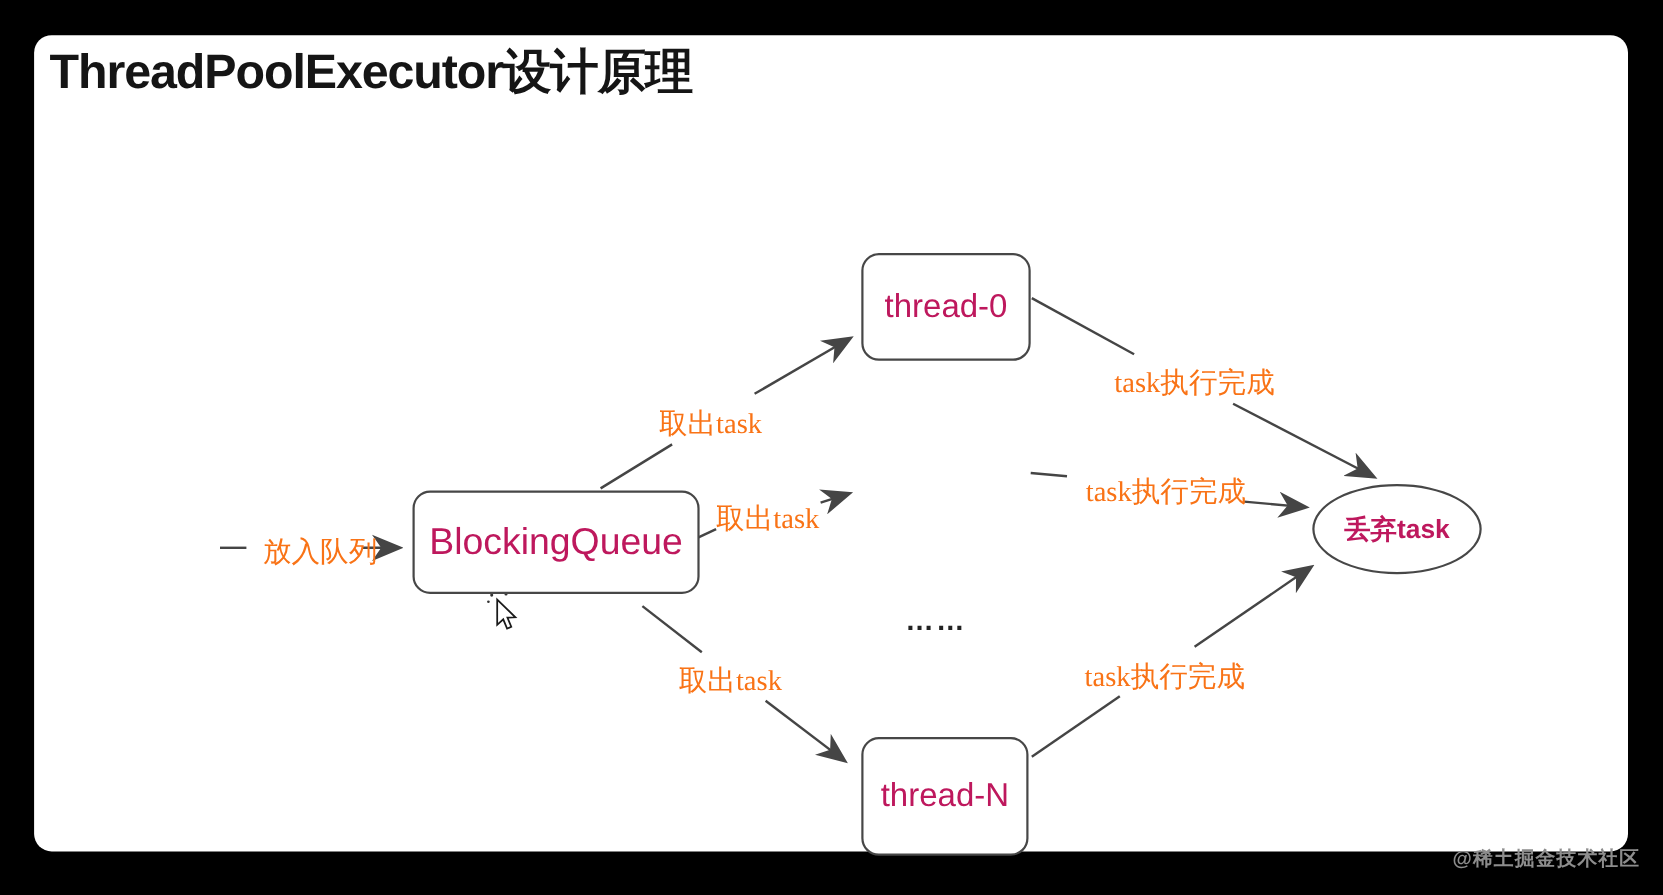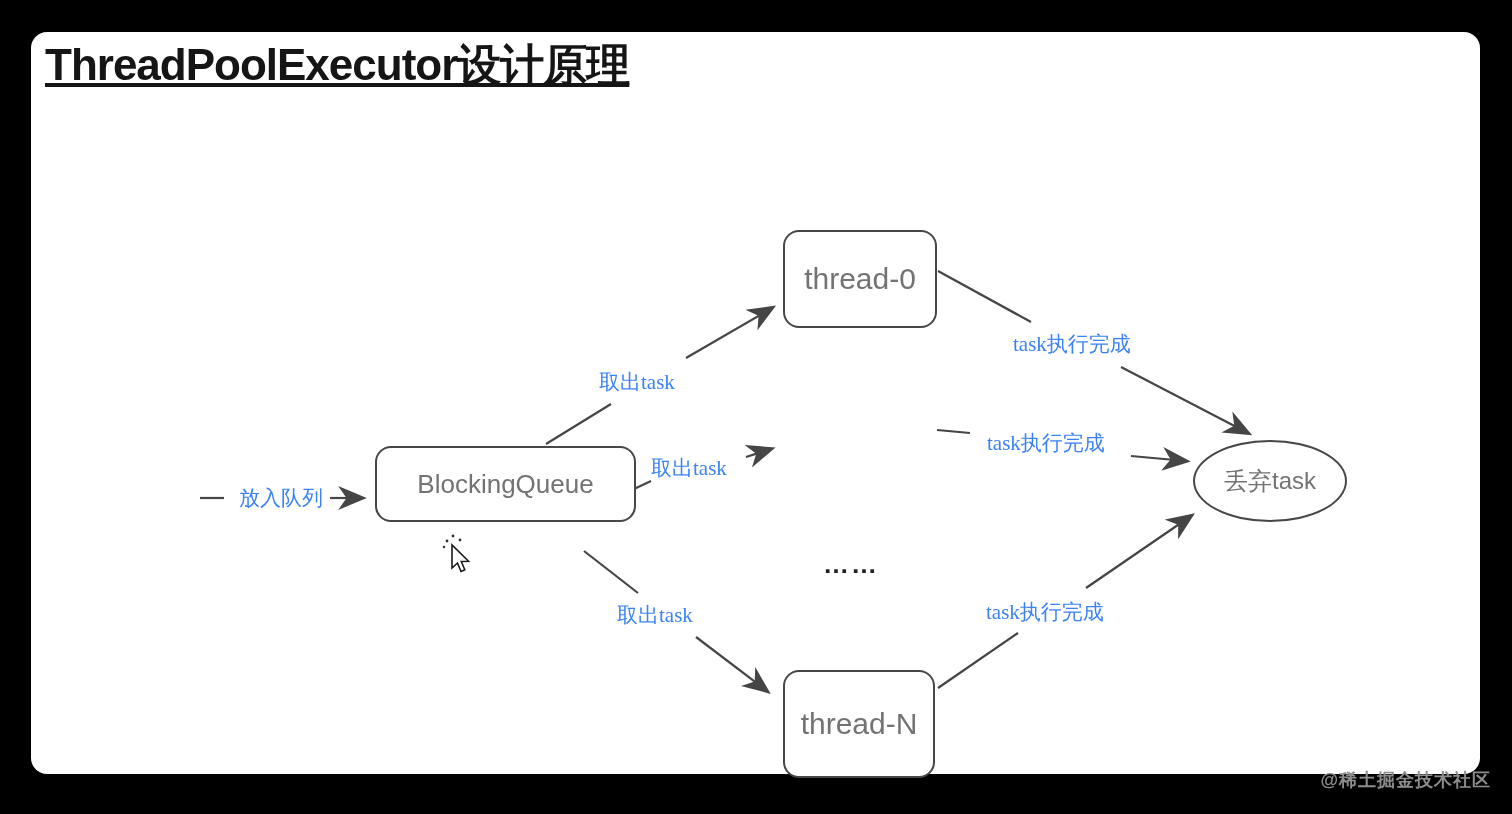--- a/index.html
+++ b/index.html
@@ -11,38 +11,37 @@
   }
   .panel {
     position: absolute; left: 31px; top: 32px; width: 1449px; height: 742px;
     background: #ffffff; border-radius: 16px;
   }
   .title {
     position: absolute; left: 45px; top: 36px;
     font-size: 44px; font-weight: bold; color: #151515;
     letter-spacing: -1px;
     font-family: "Liberation Sans", sans-serif;
-    text-decoration: underline;
   }
   .node {
     position: absolute; display: flex; align-items: center; justify-content: center;
     background: #ffffff; border: 2.5px solid #474747; border-radius: 16px;
-    color: #737373; font-size: 30px; text-align: center;
+    color: #be185d; font-size: 30px; text-align: center;
   }
   .node-task      { left: 43px;  top: 449px; width: 154px; height: 99px;  font-size: 32px; }
-  .node-queue     { left: 375px; top: 446px; width: 261px; height: 76px; font-size: 26px; }
+  .node-queue     { left: 375px; top: 446px; width: 261px; height: 94px; font-size: 34px; }
   .node-thread0   { left: 783px; top: 230px; width: 154px; height: 98px;  }
   .node-thread1   { left: 783px; top: 385px; width: 152px; height: 97px;  }
   .node-threadN   { left: 783px; top: 648px; width: 152px; height: 108px; margin-top: 22px; }
   .node-discard   {
     left: 1193px; top: 440px; width: 154px; height: 82px;
-    border-radius: 50%; font-size: 24px; font-weight: normal;
+    border-radius: 50%; font-size: 24px; font-weight: bold;
   }
   .edge-label {
-    position: absolute; color: #3b82f6; font-size: 21px; white-space: nowrap;
+    position: absolute; color: #f97316; font-size: 26px; white-space: nowrap;
     font-family: "Liberation Serif", "DejaVu Serif", serif;
   }
   .lbl-put   { left: 239px;  top: 484px; }
   .lbl-get0  { left: 599px;  top: 368px; }
   .lbl-get1  { left: 651px;  top: 454px; }
   .lbl-getN  { left: 617px;  top: 601px; }
   .lbl-done0 { left: 1013px; top: 330px; }
   .lbl-done1 { left: 987px;  top: 429px; }
   .lbl-doneN { left: 986px;  top: 598px; }
   .ellipsis {

